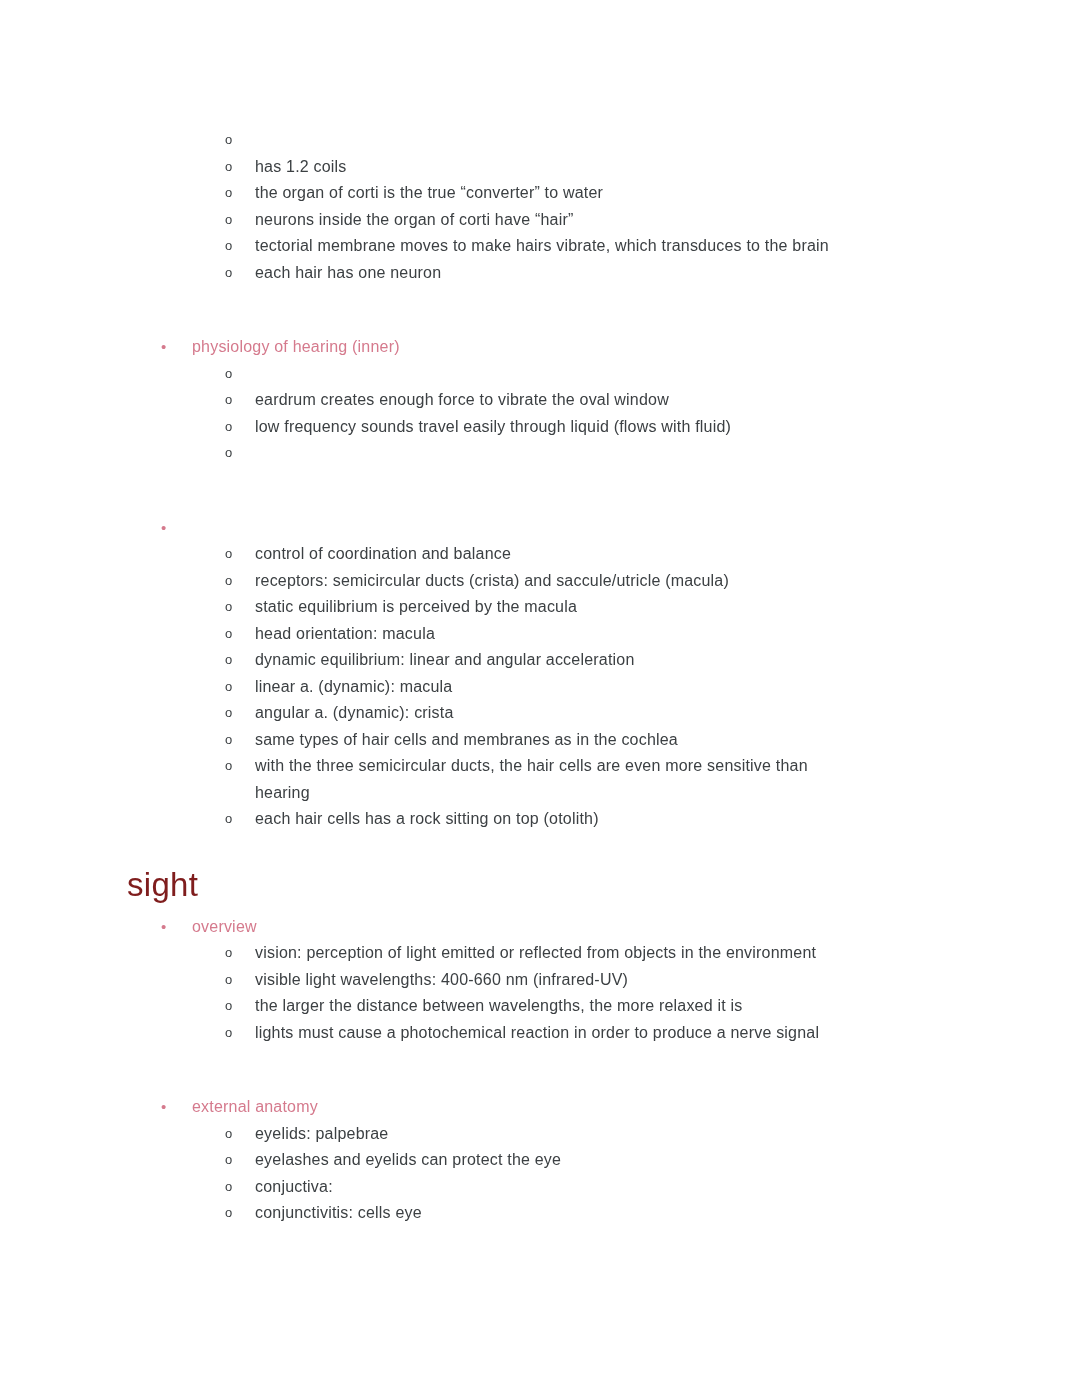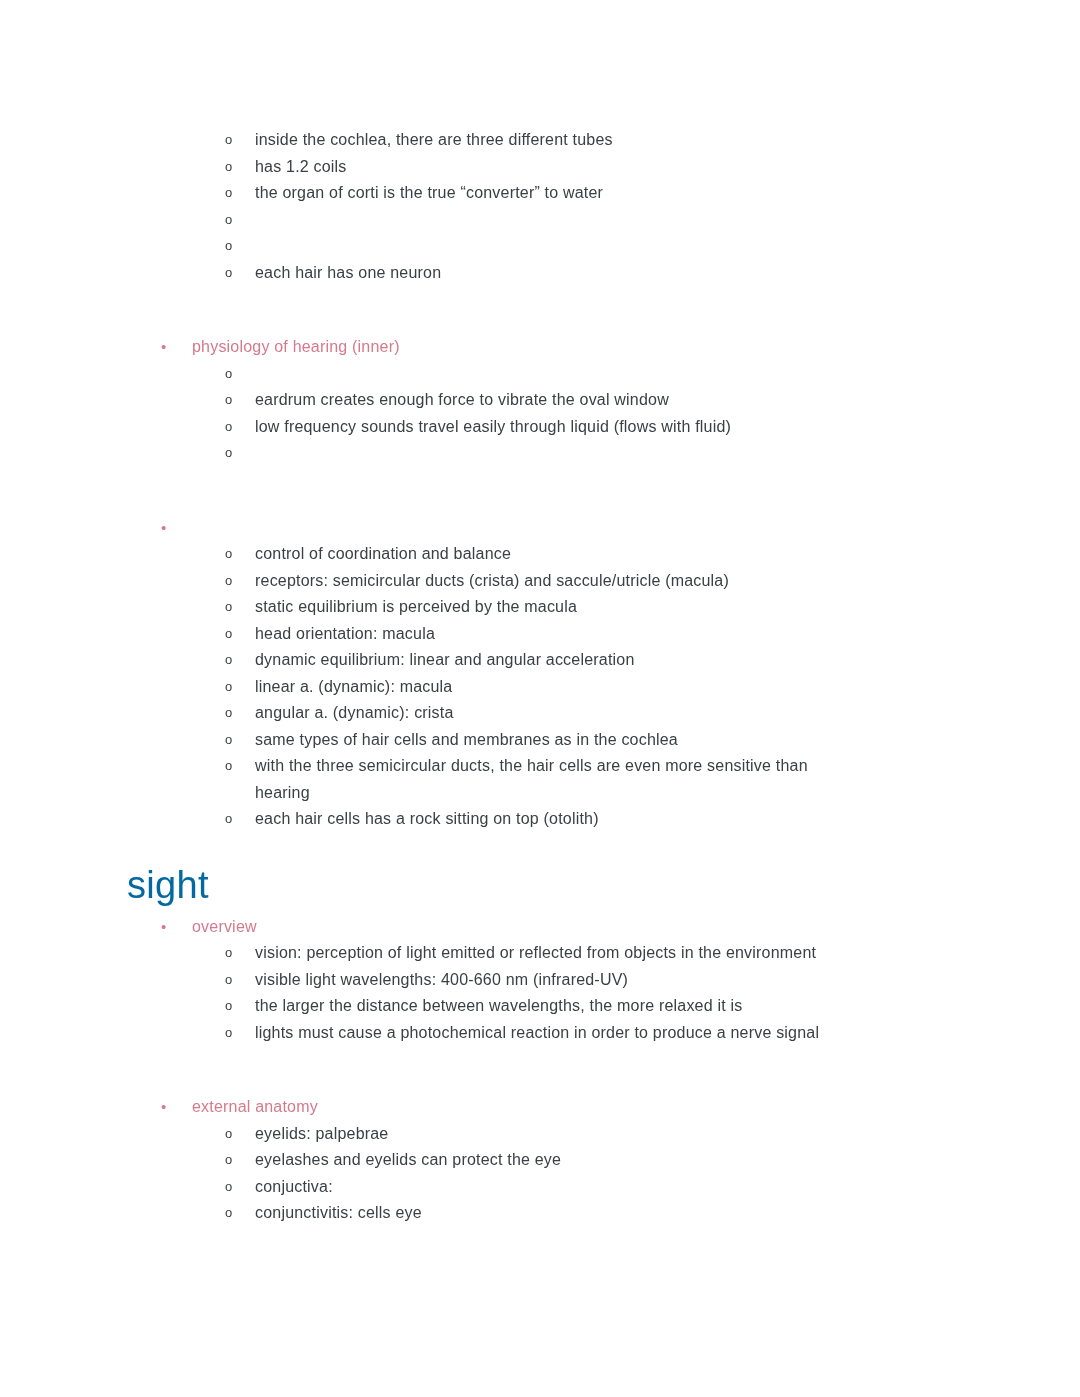--- a/index.html
+++ b/index.html
@@ -54,50 +54,51 @@
     color: #d57a8d;
   }
   .li1 .dot-bullet {
     width: 31px;
     flex-shrink: 0;
     font-size: 15px;
   }
   
   .h1 {
     margin: 32px 0 9px 127px;
-    font-size: 38px;
+    font-size: 33px;
     line-height: 40px;
-    color: #0369a1;
+    color: #7f1d1d;
     letter-spacing: 0.3px;
   }
 </style>
 </head>
 <body>
 
 <div class="page">
   <div class="doc">
 
     <div class="section no-gap">
       <div class="li2">
         <span class="o-bullet">o</span>
-        <span class="li2-text">inside the cochlea, there are three different tubes</span>
       </div>
       <div class="li2">
         <span class="o-bullet">o</span>
         <span class="li2-text">has 1.2 coils</span>
       </div>
       <div class="li2">
         <span class="o-bullet">o</span>
         <span class="li2-text">the organ of corti is the true “converter” to water</span>
       </div>
       <div class="li2">
         <span class="o-bullet">o</span>
-      </div>
-      <div class="li2">
-        <span class="o-bullet">o</span>
+        <span class="li2-text">neurons inside the organ of corti have “hair”</span>
+      </div>
+      <div class="li2">
+        <span class="o-bullet">o</span>
+        <span class="li2-text">tectorial membrane moves to make hairs vibrate, which transduces to the brain</span>
       </div>
       <div class="li2">
         <span class="o-bullet">o</span>
         <span class="li2-text">each hair has one neuron</span>
       </div>
     </div>
 
     <div class="section">
       <div class="li1">
         <span class="dot-bullet">•</span>

